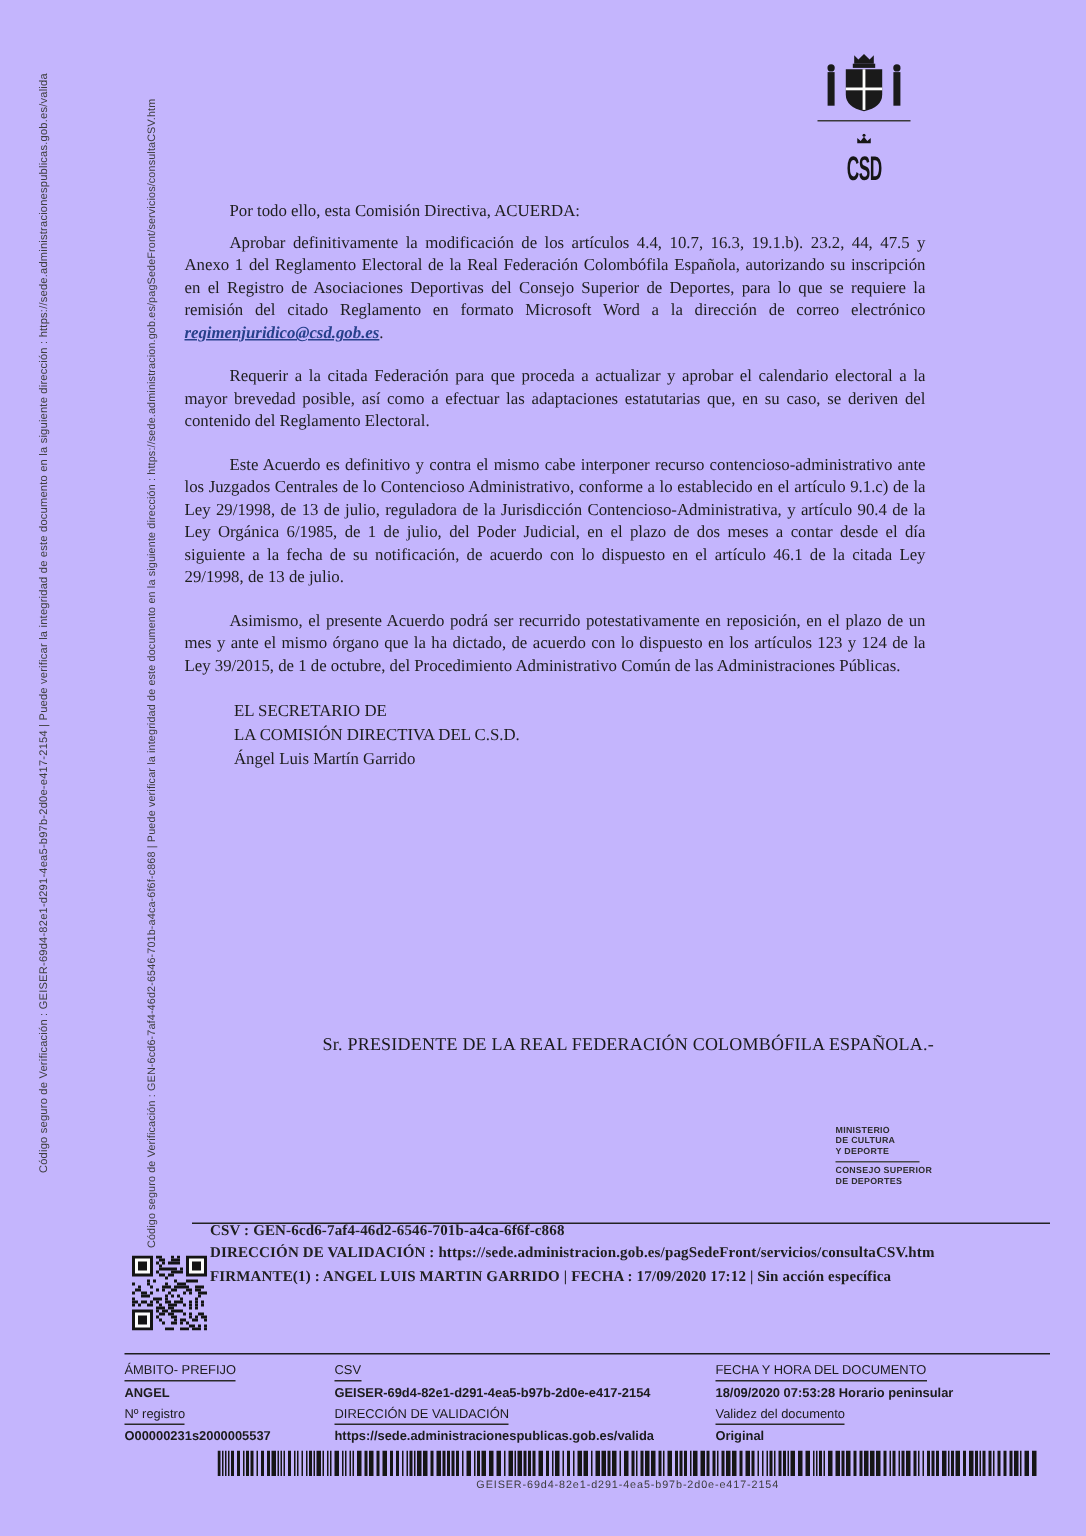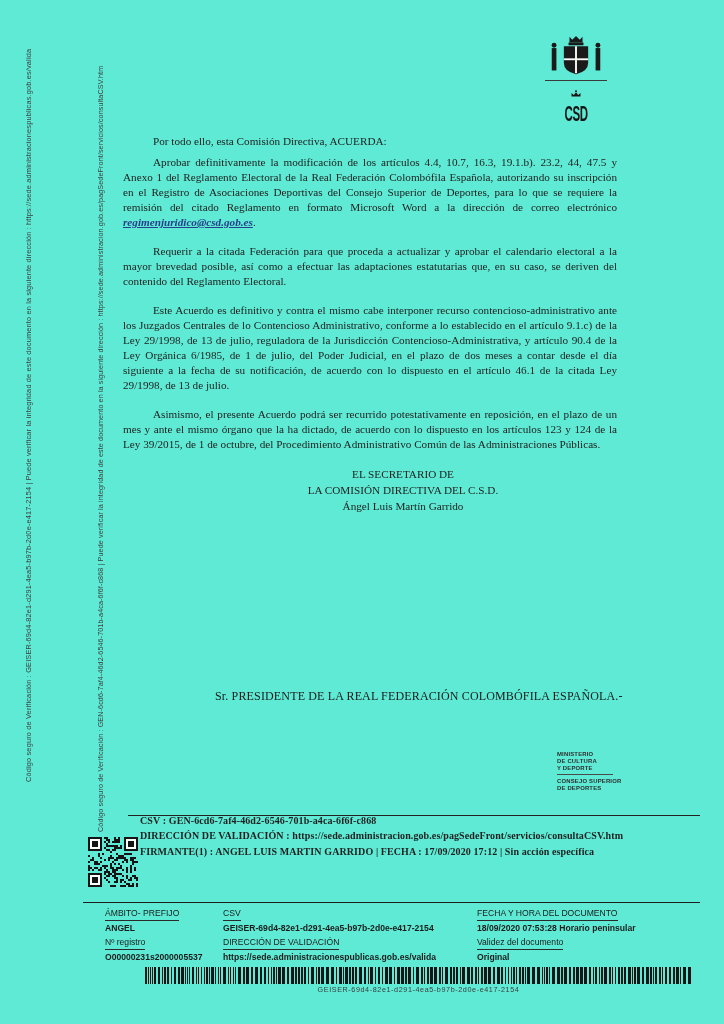--- a/index.html
+++ b/index.html
@@ -1,18 +1,18 @@
 <!DOCTYPE html>
 <html><head>
 <meta charset="utf-8">
 <style>
   html,body{margin:0;padding:0;background:#e8e8e6;}
   .page{
     position:relative;width:724px;height:1024px;margin:0 auto;
-    background:#5eead4;overflow:hidden;
+    background:#c4b5fd;overflow:hidden;
     font-family:"Liberation Serif",serif;color:#222;
   }
   
   .vtext{
     position:absolute;
     writing-mode:vertical-rl;
     transform:rotate(180deg);
     white-space:nowrap;
     font-family:"Liberation Sans",sans-serif;
     color:#3d3d3d;
@@ -29,21 +29,21 @@
     transform:scale(.72,1.42);transform-origin:center top;line-height:15px;
   }
   
   .body-text{
     position:absolute;left:123px;top:134px;width:494px;
     font-size:11.2px;line-height:15px;text-align:justify;color:#1e1e1e;
   }
   .body-text p{margin:0 0 14px;text-indent:30px;}
   .body-text p.intro{margin-bottom:6px;text-align:left;}
   .email-link{color:#27408b;font-weight:700;font-style:italic;text-decoration:underline;}
-  .signature{margin-top:10px;text-align:center;transform:translateX(33px);line-height:16px;text-indent:0;}
+  .signature{margin-top:10px;text-align:left;transform:translateX(33px);line-height:16px;text-indent:0;}
   .signature div{text-indent:0;}
   .addressee{
     position:absolute;left:215px;top:689px;
     font-size:12px;font-weight:400;letter-spacing:.15px;color:#1a1a1a;
   }
   
   .ministry{
     position:absolute;left:557px;top:751px;width:80px;
     font-family:"Liberation Sans",sans-serif;font-size:5.9px;line-height:6.8px;
     font-weight:600;color:#2e2e2e;letter-spacing:.2px;
@@ -55,21 +55,21 @@
   .csv-lines{
     position:absolute;left:140px;top:813px;width:560px;
     font-family:Liberation Serif, serif;font-weight:700;font-size:10px;
     line-height:15.3px;color:#1f1f1f;letter-spacing:.1px;
   }
   
   .ftable-rule{position:absolute;left:83px;top:902px;width:617px;border-top:1.6px solid #1e1e1e;}
   .ftable{position:absolute;left:83px;top:906px;width:617px;
     font-family:"Liberation Sans",sans-serif;font-size:8.6px;color:#1c1c1c;}
   .fcol{position:absolute;top:0;}
-  .fcol.c1{left:0;width:138px;margin-left:22px;}
+  .fcol.c1{left:0;width:138px;}
   .fcol.c2{left:140px;width:252px;}
   .fcol.c3{left:394px;width:223px;}
   .fcell{height:14.6px;line-height:14.6px;white-space:nowrap;}
   .fhead span{display:inline-block;border-bottom:1px solid #2a2a2a;line-height:12.5px;}
   .fval{font-weight:700;}
   
   .barcode{position:absolute;left:145px;top:967px;width:547px;height:17px;}
   .barcode-caption{
     position:absolute;left:145px;top:985px;width:547px;text-align:center;
     font-family:"Liberation Sans",sans-serif;font-size:7.2px;color:#3c3c3c;letter-spacing:.6px;

